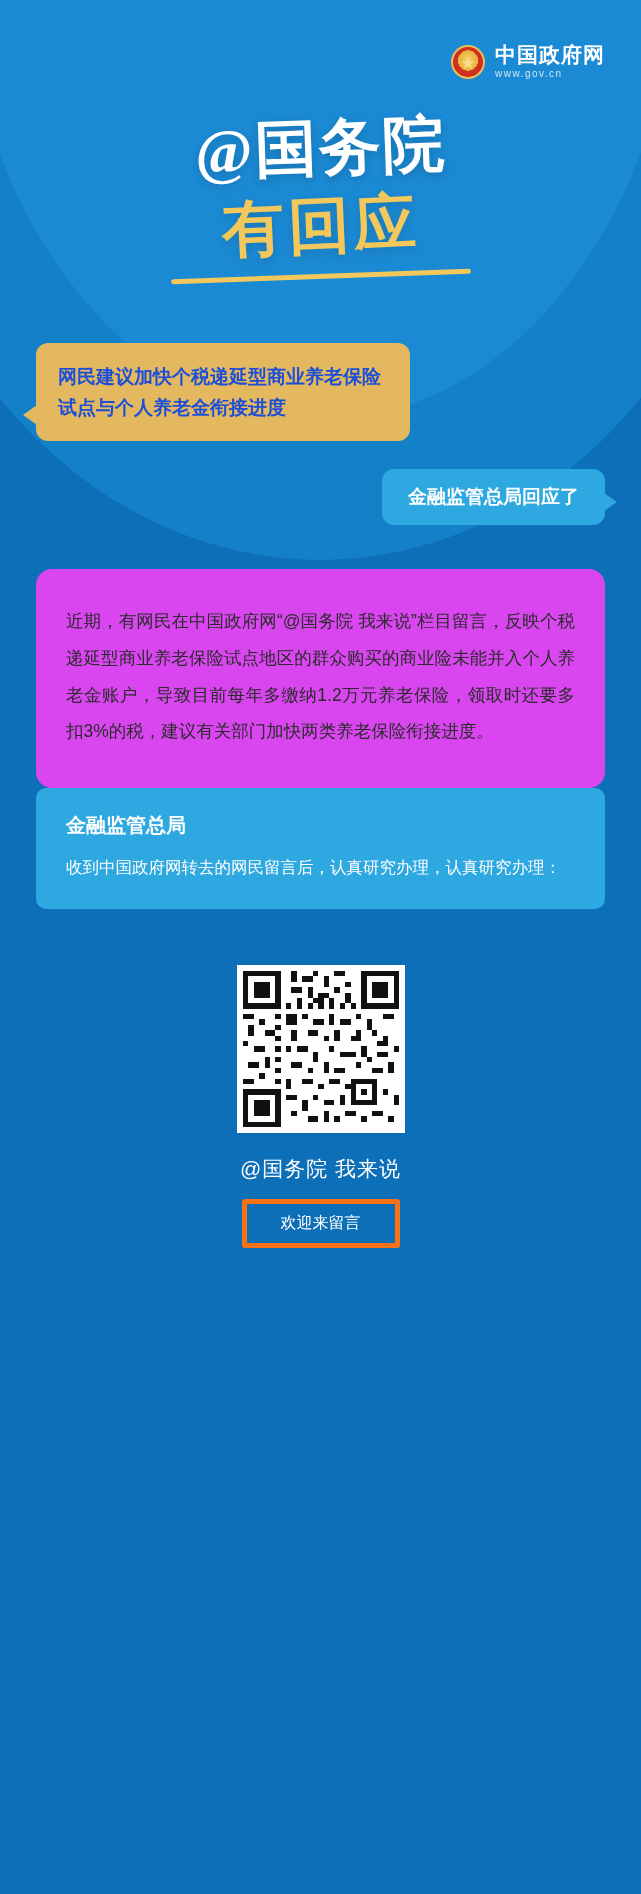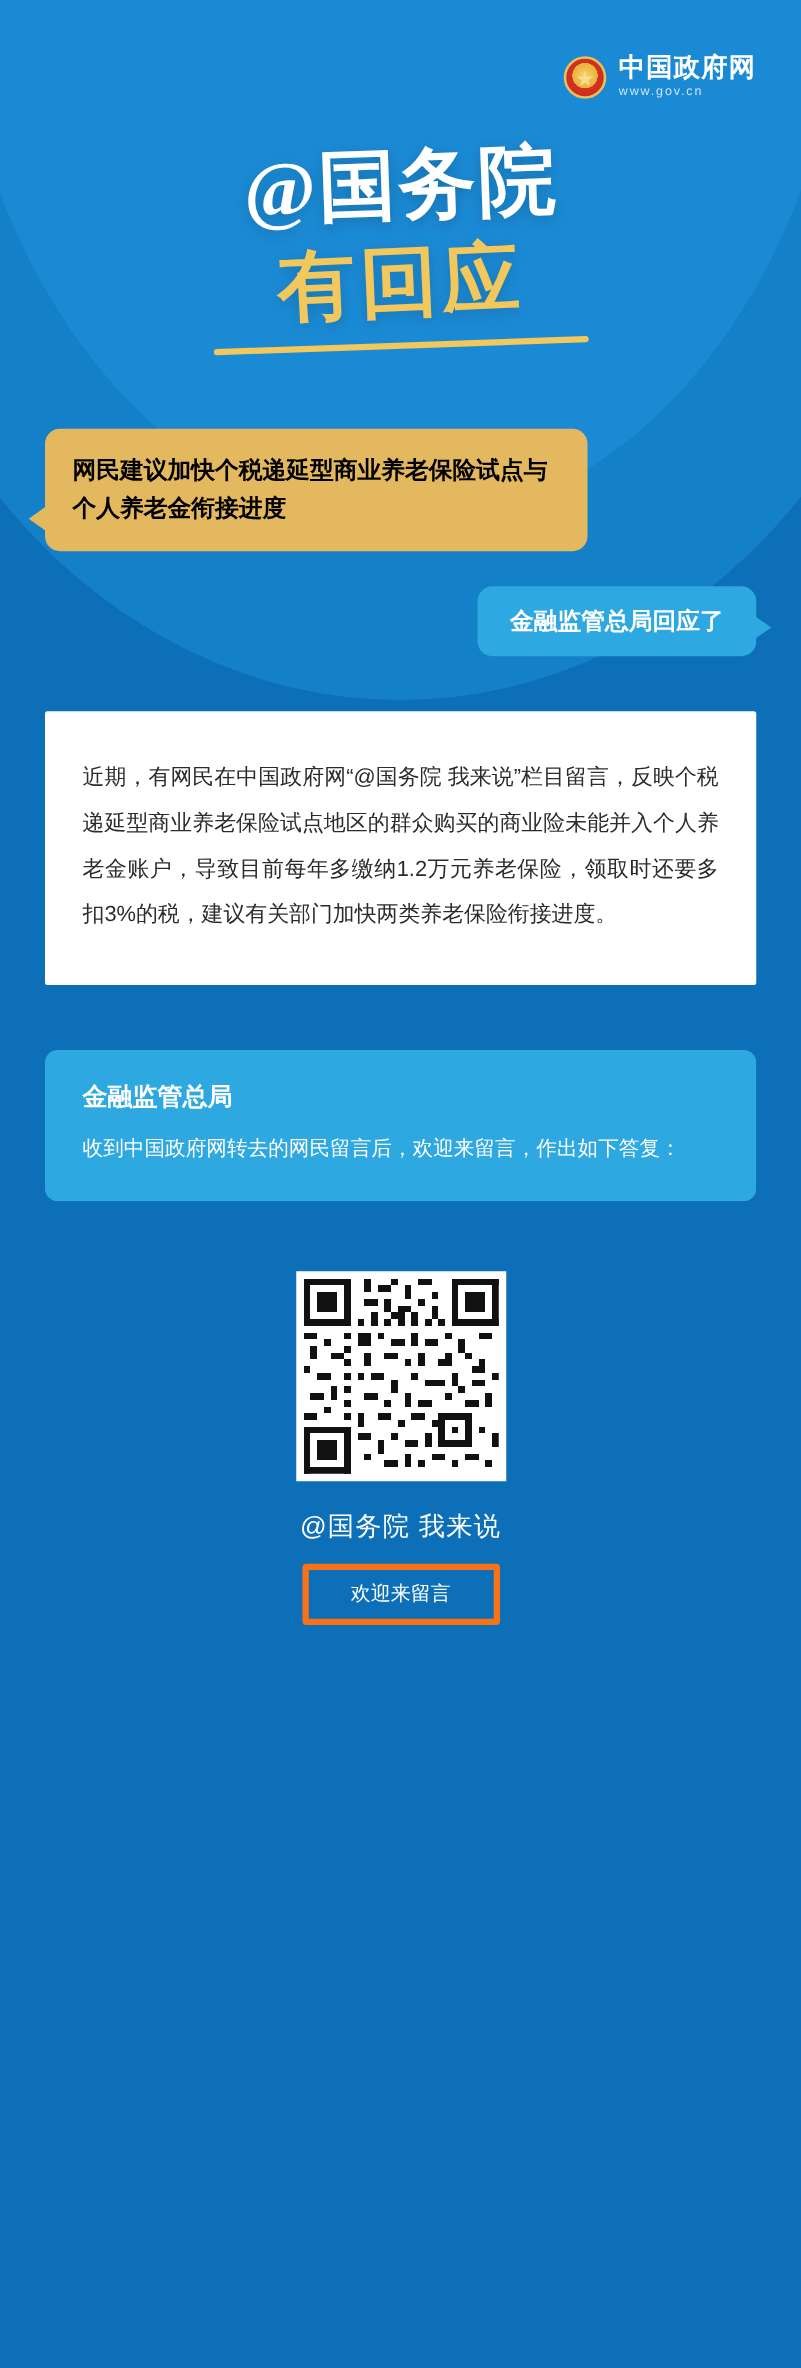--- a/index.html
+++ b/index.html
@@ -111,28 +111,28 @@
     background: #f2c75c;
     border-radius: 3px;
     margin: 6px auto 0;
     transform: rotate(-2deg) ;
   }
 
   
   .q-bubble {
     margin-top: 64px;
     background: #e3b85e;
-    color: #000000;
+    color: #1d4ed8;
     font-size: 19px;
     font-weight: bold;
     line-height: 1.65;
     padding: 18px 22px;
     border-radius: 12px;
     position: relative;
-    width: 434px;
+    width: 374px;
   }
   .q-bubble:after {
     content: "";
     position: absolute;
     left: -13px;
     bottom: 16px;
     border-width: 10px 14px 10px 0;
     border-style: solid;
     border-color: transparent #e3b85e transparent transparent;
   }
@@ -153,35 +153,34 @@
     position: absolute;
     right: -12px;
     bottom: 14px;
     border-width: 9px 0 9px 13px;
     border-style: solid;
     border-color: transparent transparent transparent #2ea8e0;
   }
 
   
   .card {
-    background: #ffffff;
-    border-radius: 2px;
+    background: #d946ef;
+    border-radius: 16px;
     margin-top: 44px;
     padding: 34px 30px 38px;
   }
   .card p {
     color: #2b2b2b;
     font-size: 17.5px;
     line-height: 2.1;
     text-align: justify;
   }
 
   
   .reply-card {
-    margin-top: 52px;
     border-radius: 10px;
     overflow: hidden;
     background: #ffffff;
   }
   .reply-head {
     background: #2ea8e0;
     padding: 24px 30px 26px;
   }
   .reply-org {
     color: #ffffff;
@@ -259,21 +258,21 @@
     <div class="a-bubble">金融监管总局回应了</div>
   </div>
 
   <div class="card">
     <p>近期，有网民在中国政府网“@国务院 我来说”栏目留言，反映个税递延型商业养老保险试点地区的群众购买的商业险未能并入个人养老金账户，导致目前每年多缴纳1.2万元养老保险，领取时还要多扣3%的税，建议有关部门加快两类养老保险衔接进度。</p>
   </div>
 
   <div class="reply-card">
     <div class="reply-head">
       <div class="reply-org">金融监管总局</div>
-      <div class="reply-note">收到中国政府网转去的网民留言后，欢迎来留言，作出如下答复：</div>
+      <div class="reply-note">收到中国政府网转去的网民留言后，认真研究办理，认真研究办理：</div>
     </div>
   </div>
 
   <div class="footer">
     <div class="qr">
       <svg width="156" height="156" viewBox="0 0 29 29" shape-rendering="crispEdges" aria-hidden="true">
         <rect width="29" height="29" fill="#ffffff"></rect>
         <g fill="#111111">
 
           <rect x="0" y="0" width="7" height="1"></rect>

